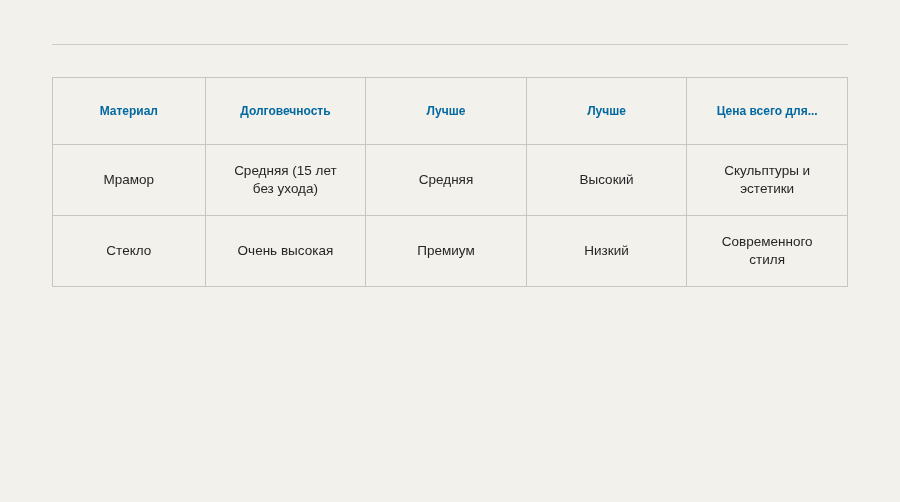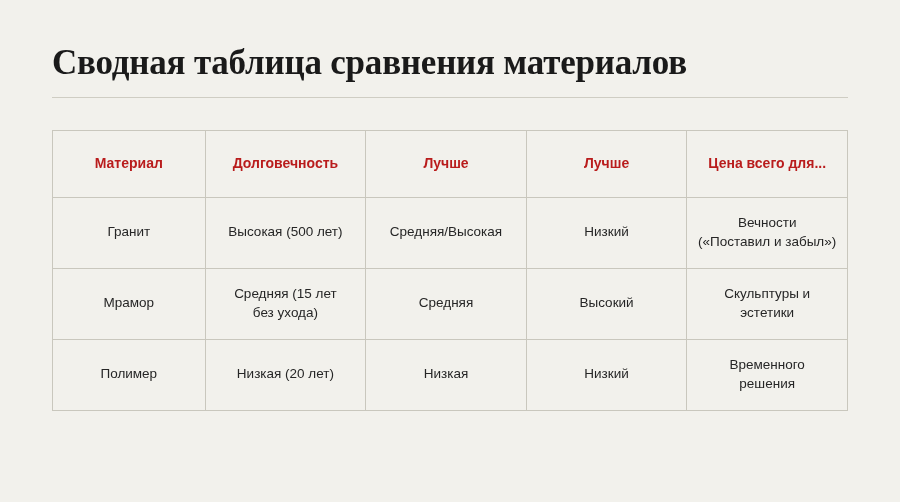--- a/index.html
+++ b/index.html
@@ -51,43 +51,42 @@
     border: 1px solid #c9c7bd;
     text-align: center;
     vertical-align: middle;
     padding: 10px 8px;
     font-size: 13.5px;
     line-height: 1.35;
     color: #262626;
   }
   table.compare thead th {
     font-weight: bold;
-    font-size: 14px;
+    font-size: 12px;
     height: 46px;
-    color: #b91c1c;
+    color: #0369a1;
     margin-left: 14px;
   }
   table.compare tbody td {
     height: 50px;
     font-weight: normal;
   }
   
   table.compare tr > *:first-child {
     border-left: 1px solid #c9c7bd;
   }
   table.compare tr > *:last-child {
     border-right: 1px solid #c9c7bd;
   }
 </style>
 </head>
 <body>
 
 <div class="slide">
 
-  <h1 class="title">Сводная таблица сравнения материалов</h1>
   <div class="title-rule"></div>
 
   <table class="compare">
     <colgroup>
       <col class="c0">
         <col class="c1">
         <col class="c2">
         <col class="c3">
         <col class="c4">
     </colgroup>
@@ -95,36 +94,29 @@
       <tr>
         <th>Материал</th>
         <th>Долговечность</th>
         <th>Лучше</th>
         <th>Лучше</th>
         <th>Цена всего для...</th>
       </tr>
     </thead>
     <tbody>
       <tr>
-        <td>Гранит</td>
-        <td>Высокая (500 лет)</td>
-        <td>Средняя/Высокая</td>
-        <td>Низкий</td>
-        <td>Вечности<br>(«Поставил и забыл»)</td>
-      </tr>
-      <tr>
         <td>Мрамор</td>
         <td>Средняя (15 лет<br>без ухода)</td>
         <td>Средняя</td>
         <td>Высокий</td>
         <td>Скульптуры и<br>эстетики</td>
       </tr>
       <tr>
-        <td>Полимер</td>
-        <td>Низкая (20 лет)</td>
-        <td>Низкая</td>
+        <td>Стекло</td>
+        <td>Очень высокая</td>
+        <td>Премиум</td>
         <td>Низкий</td>
-        <td>Временного<br>решения</td>
+        <td>Современного<br>стиля</td>
       </tr>
     </tbody>
   </table>
 
 </div>
 
 </body></html>

